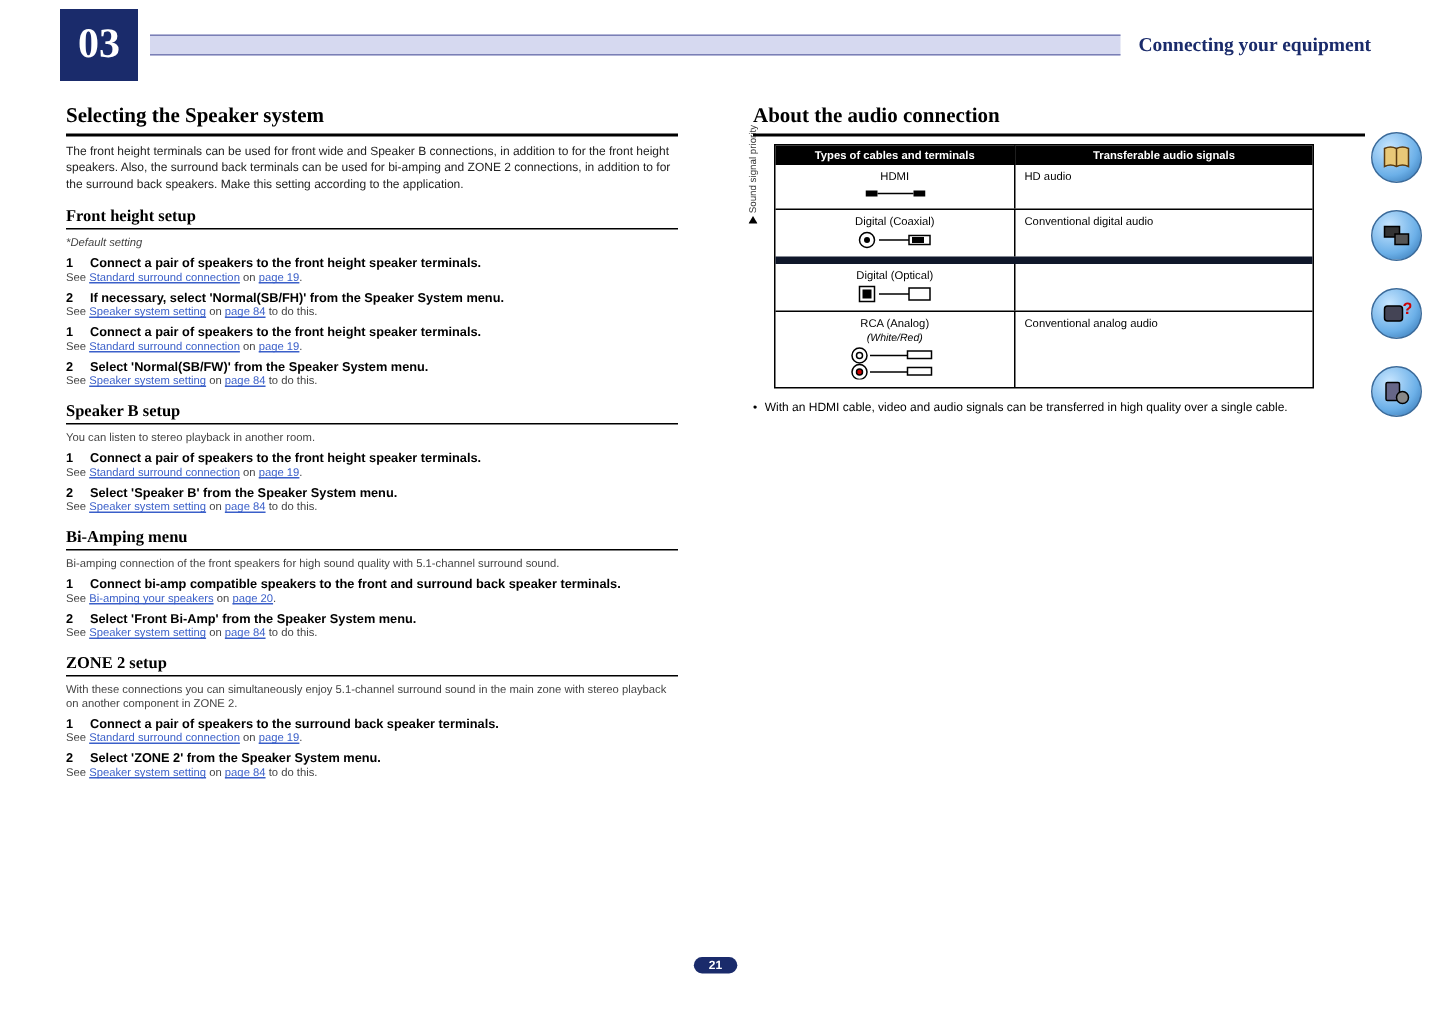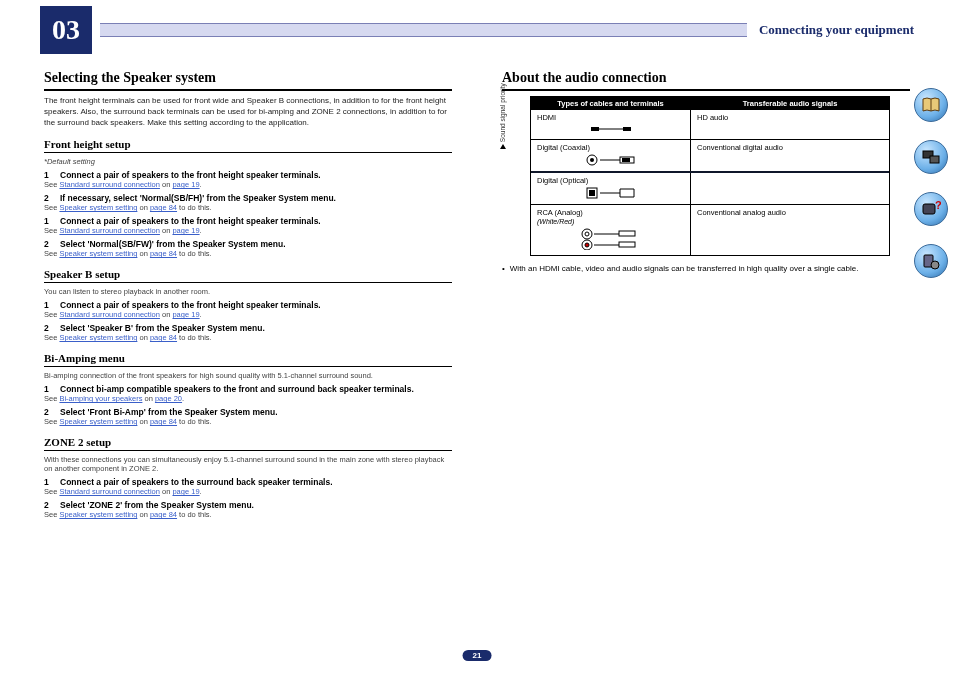--- a/index.html
+++ b/index.html
@@ -13,29 +13,29 @@
   h2 { font-size: 14px; font-weight: bold; border-bottom: 2px solid #000; padding-bottom: 3px; margin-bottom: 5px; font-family: Georgia, serif; }
   h3 { font-size: 11px; font-weight: bold; border-bottom: 1px solid #000; padding-bottom: 2px; margin-top: 10px; margin-bottom: 4px; font-family: Georgia, serif; }
   .body { font-size: 8px; line-height: 1.35; color: #222; }
   .small { font-size: 7.5px; color: #444; }
   .step { font-size: 8.5px; font-weight: bold; margin-top: 4px; display: flex; gap: 8px; }
   .stepn { width: 8px; flex-shrink: 0; }
   a.link { color: #3a5fc9; text-decoration: underline; }
   .italic { font-style: italic; }
   .nav { position: absolute; right: 6px; top: 88px; display: flex; flex-direction: column; gap: 18px; }
   .navbtn { width: 34px; height: 34px; border-radius: 50%; background: radial-gradient(circle at 35% 30%, #c8e6ff 0%, #6cb0e8 60%, #2a6aa8 100%); display: flex; align-items: center; justify-content: center; color: #3a2a10; font-size: 17px; cursor: pointer; border: 1px solid #3a6a9a; }
-  .pagenum { position: absolute; bottom: 14px; left: 50%; transform: translateX(-50%); background: #1a2b6b; color: #fff; font-size: 8px; font-weight: bold; padding: 1px 10px; border-radius: 8px; text-align: center; }
+  .pagenum { position: absolute; bottom: 26px; left: 50%; transform: translateX(-50%); background: #1a2b6b; color: #fff; font-size: 8px; font-weight: bold; padding: 1px 10px; border-radius: 8px; text-align: center; }
   
-  .atable { border: 1px solid #000; font-size: 7.5px; margin-left: 28px; width: 360px; }
+  .atable { border: 1px solid #000; font-size: 7.5px; margin-left: 14px; width: 360px; }
   .arow { display: flex; }
   .ahdr { background: #000; color: #fff; font-weight: bold; text-align: center; padding: 2px; }
   .c1 { width: 160px; border-right: 1px solid #000; }
   .c2 { flex: 1; }
   .acell { padding: 3px 6px; }
-  .acenter { }
+  .acenter { text-align: center; }
   .rot { position: absolute; left: 499px; top: 150px; transform: rotate(-90deg); transform-origin: left top; font-size: 6.5px; color: #333; }
   .rot svg { vertical-align: middle; }
   .conn { display: block; margin: 2px auto; }
   .bullet { font-size: 8px; margin-top: 8px; display: flex; gap: 5px; }
 </style>
 </head>
 <body>
 
 <div class="top">
   <div class="chapnum">03</div>
@@ -114,21 +114,21 @@
           <div class="c2 ahdr">Transferable audio signals</div>
         </div>
         <div class="arow" style="border-bottom:1px solid #000">
     <div class="c1 acell acenter">HDMI<svg class="conn" width="40" height="10">
               <rect x="0" y="3" width="8" height="4" fill="#000"></rect>
               <line x1="8" y1="5" x2="32" y2="5" stroke="#000"></line>
               <rect x="32" y="3" width="8" height="4" fill="#000"></rect>
             </svg></div>
     <div class="c2 acell">HD audio</div>
   </div>
-        <div class="arow" style="border-bottom:2px solid #0f172a">
+        <div class="arow" style="border-bottom:5px solid #0f172a">
     <div class="c1 acell acenter">Digital (Coaxial)<svg class="conn" width="50" height="12">
               <circle cx="6" cy="6" r="5" fill="none" stroke="#000"></circle>
               <circle cx="6" cy="6" r="2" fill="#000"></circle>
               <line x1="14" y1="6" x2="34" y2="6" stroke="#000"></line>
               <rect x="34" y="3" width="14" height="6" fill="none" stroke="#000"></rect>
               <rect x="36" y="4" width="8" height="4" fill="#000"></rect>
             </svg></div>
     <div class="c2 acell">Conventional digital audio</div>
   </div>
         <div class="arow" style="border-bottom:1px solid #000">

